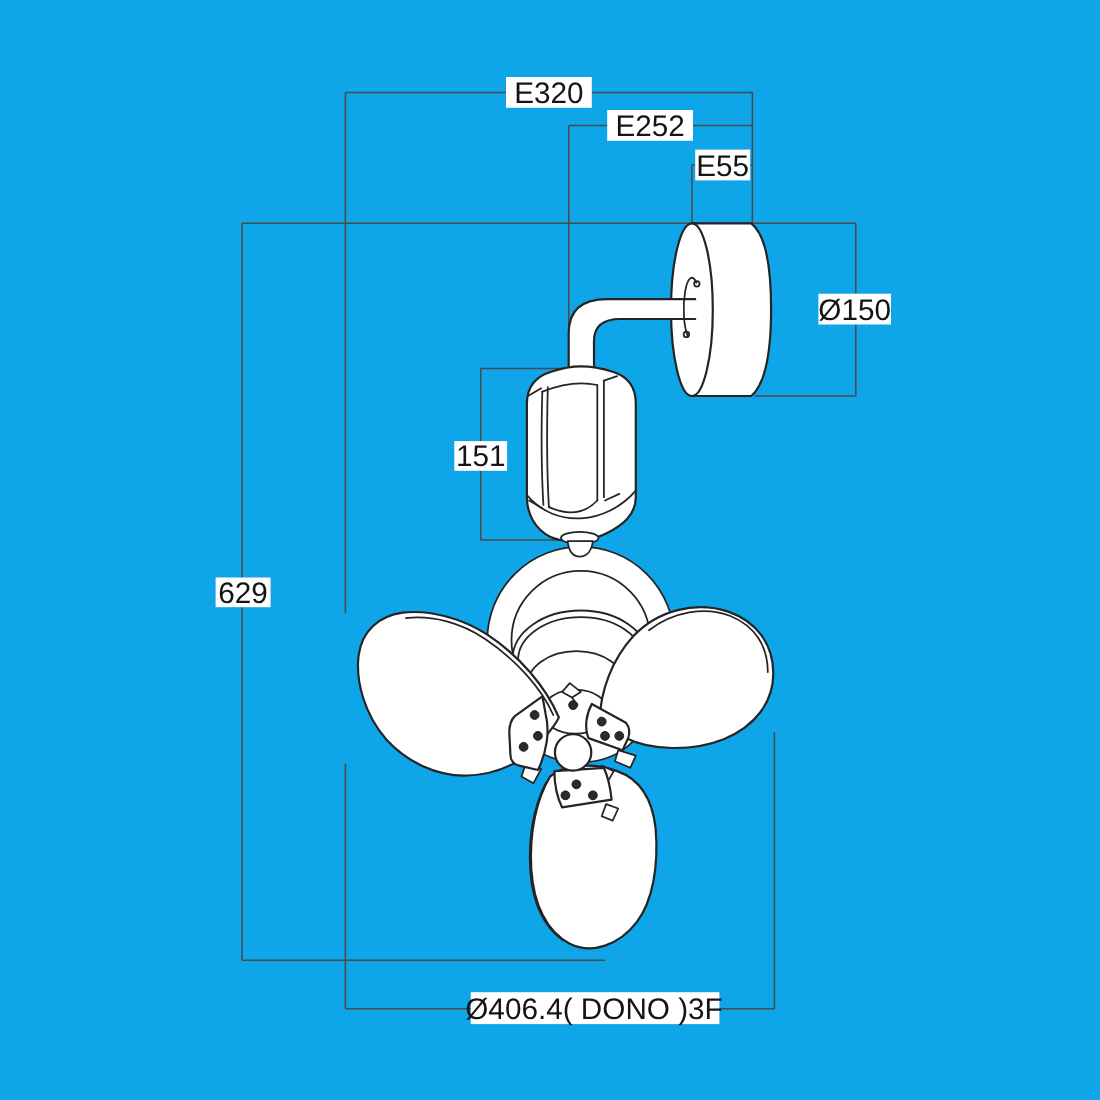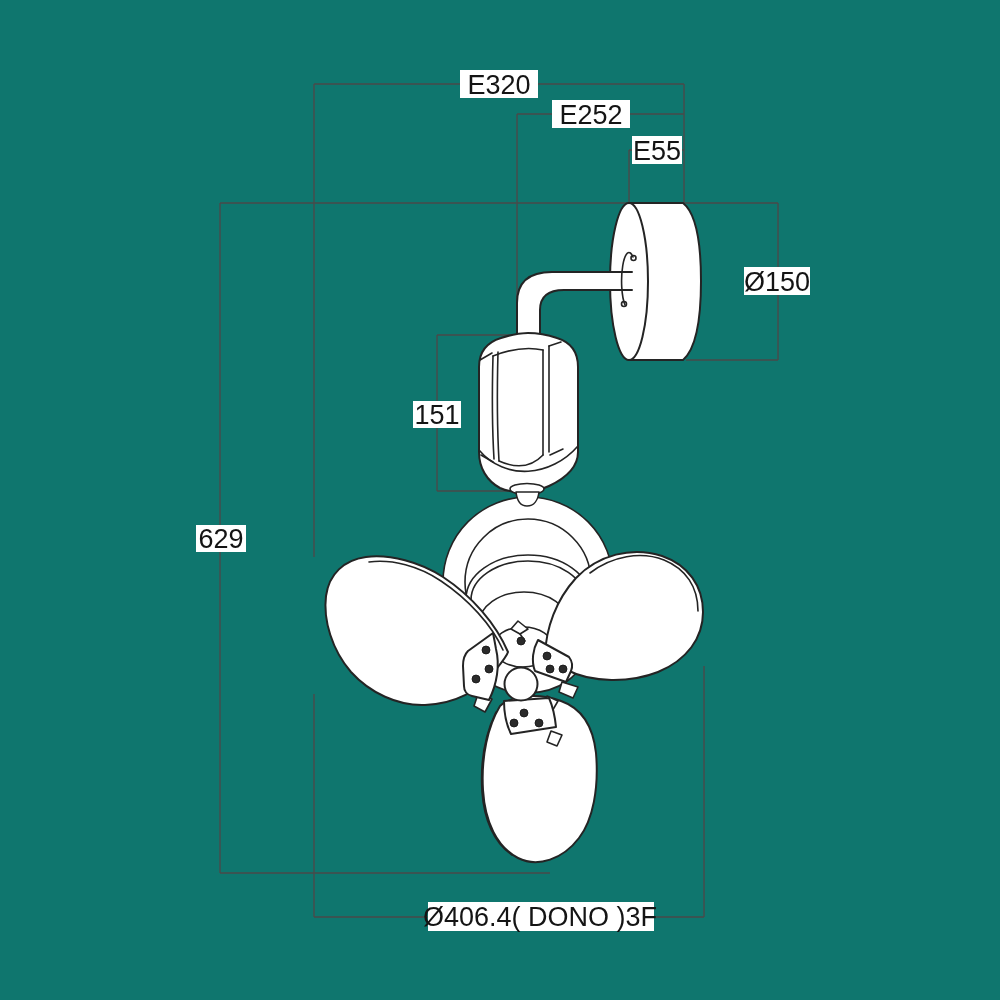--- a/index.html
+++ b/index.html
@@ -5,21 +5,21 @@
   html, body {
     margin: 0;
     padding: 0;
     background: #ffffff;
     font-family: "Liberation Sans", sans-serif;
   }
   .stage {
     position: relative;
     width: 1000px;
     height: 1000px;
-    background: #0f766e;
+    background: #0ea5e9;
     overflow: hidden;
   }
   svg { display: block; }
   .dim-line {
     stroke: #4a4a4a;
     stroke-width: 1.4;
     fill: none;
     stroke-linecap: butt;
   }
   .draw {

